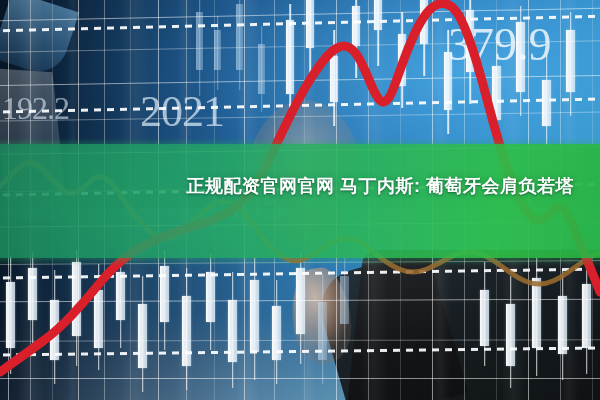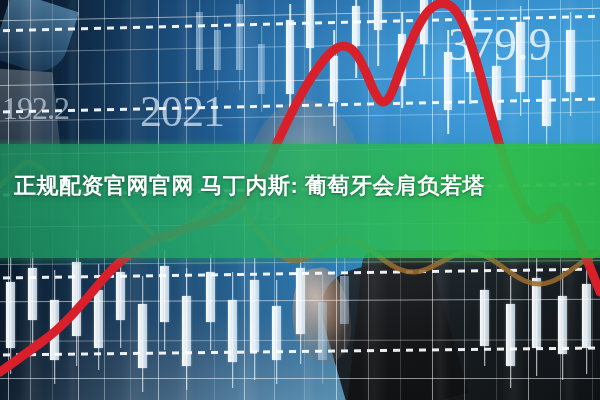--- a/index.html
+++ b/index.html
@@ -181,25 +181,25 @@
       rgba(40,170,95,0.40) 92%,
       rgba(40,170,95,0.0) 100%);
   }
 
   
   #lines { position: absolute; inset: 0; }
 
   
   #headline {
     position: absolute;
-    left: 0; right: 0; top: 168px;
-    text-align: left;
+    left: 0; right: 12px; top: 168px;
+    text-align: right;
     color: #ffffff;
     font-weight: 700;
-    font-size: 22px;
+    font-size: 18px;
     line-height: 36px;
     letter-spacing: 0.5px;
     text-shadow:
       0 1px 2px rgba(10,60,40,0.55),
       0 0 6px rgba(10,70,45,0.35);
     padding: 0 14px;
   }
   #headline .l1, #headline .l2 { display: block; white-space: nowrap; }
   #headline .l2 { }
 

